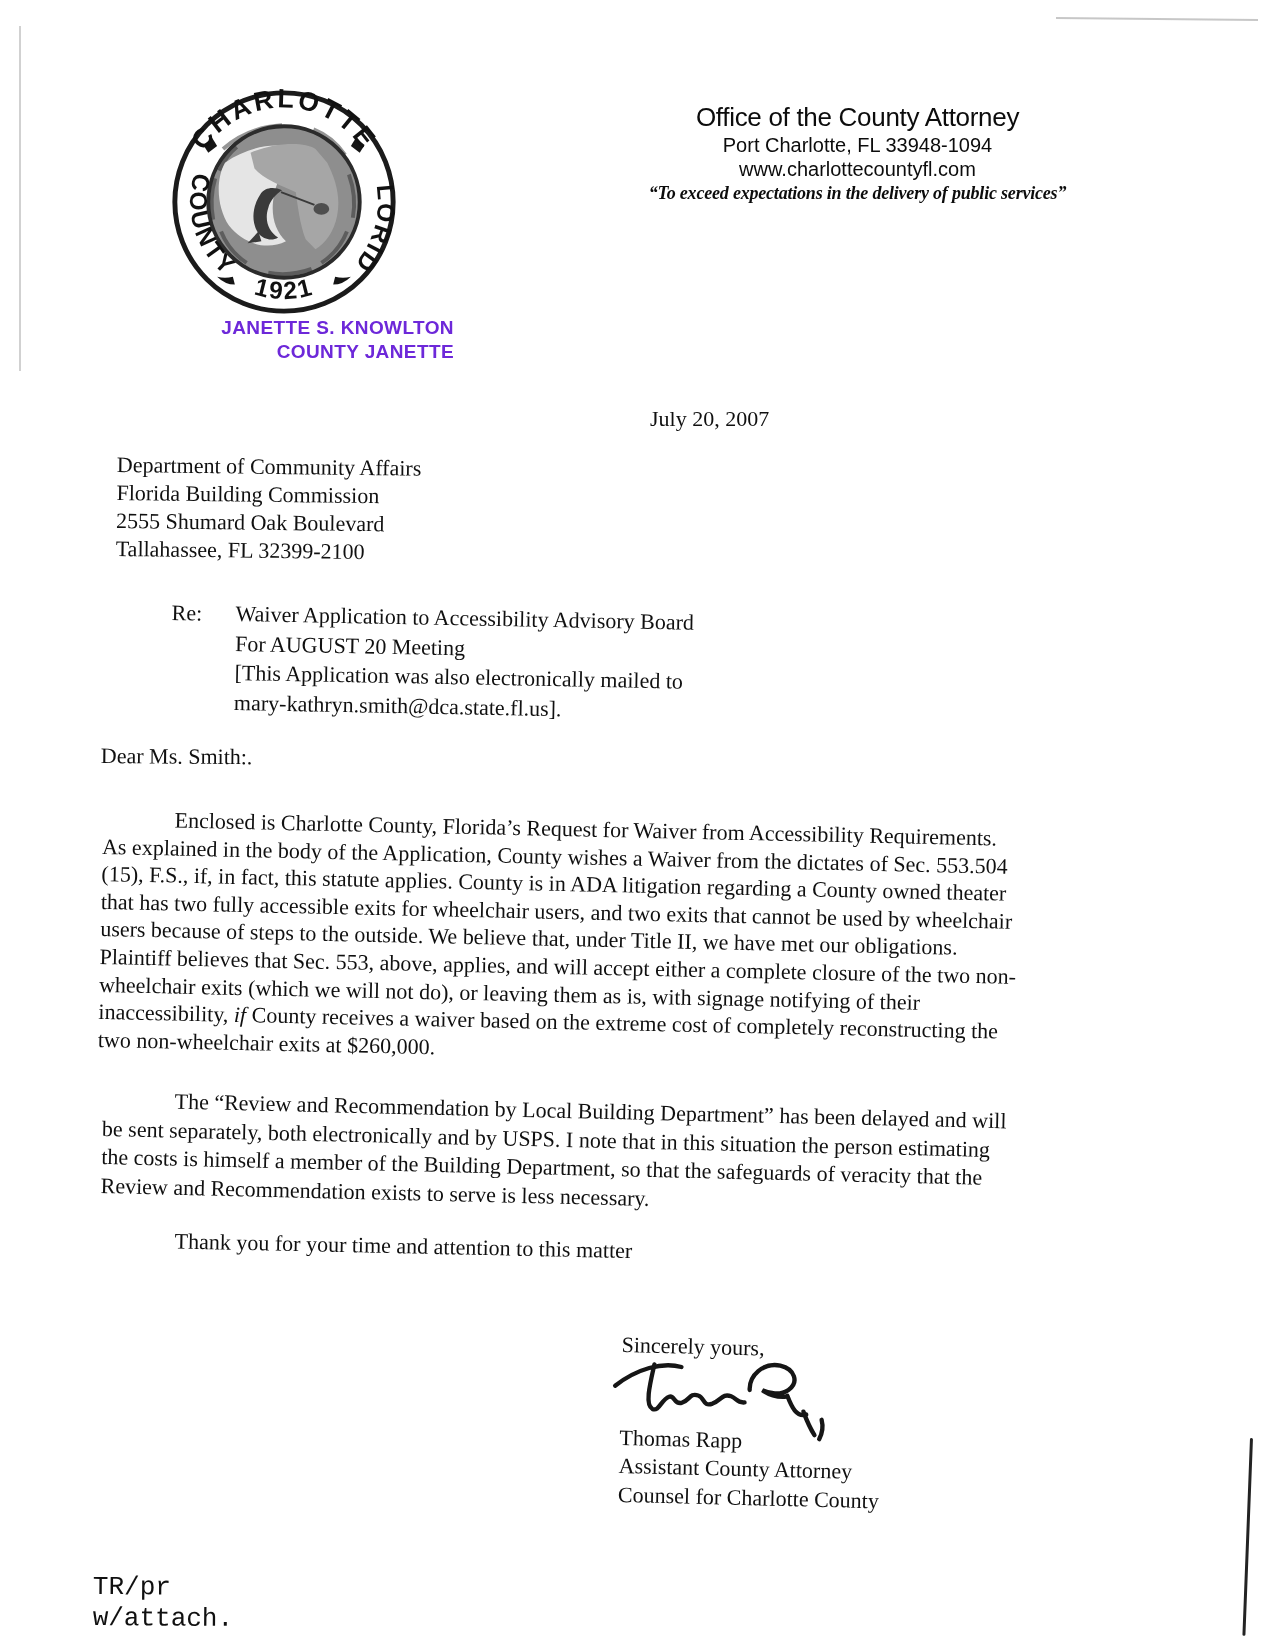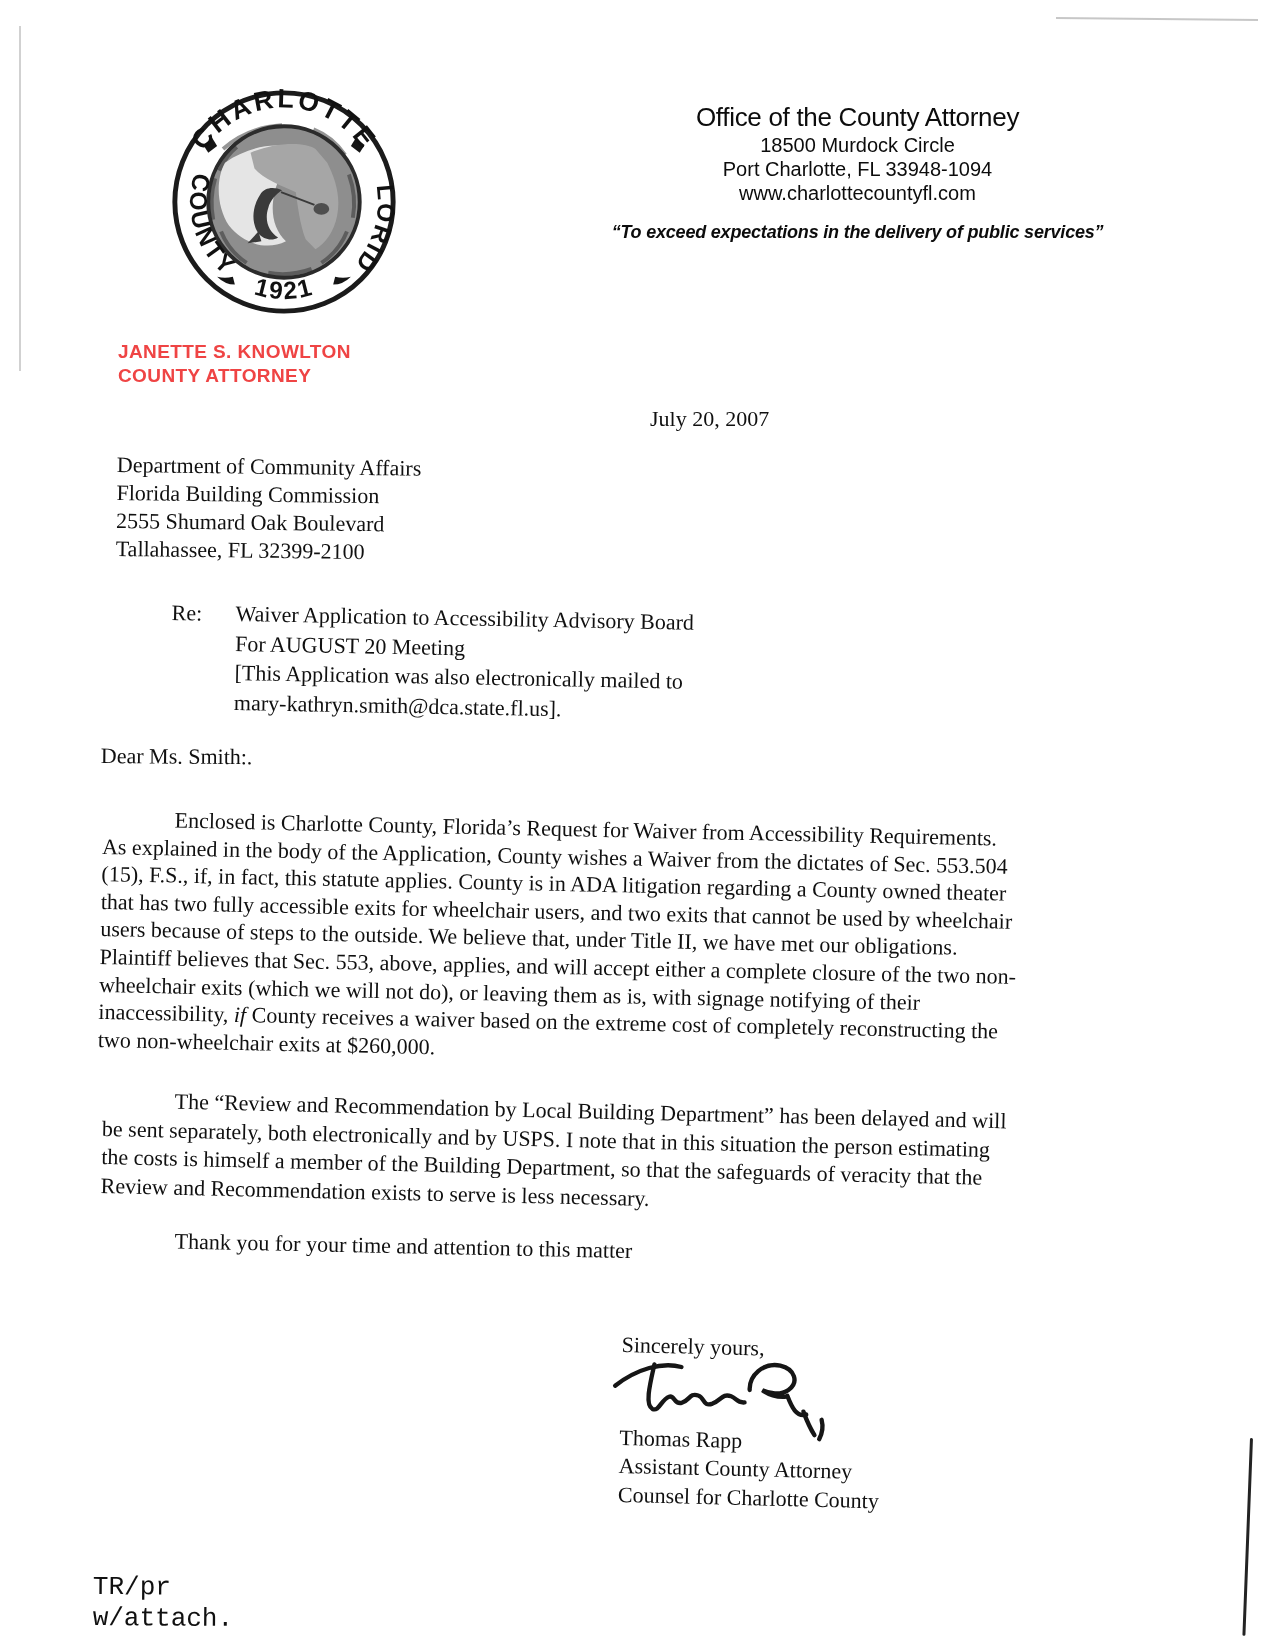--- a/index.html
+++ b/index.html
@@ -8,29 +8,29 @@
     font-family:"Liberation Serif", serif;color:#101010;overflow:hidden;
     margin:0 auto;
   }
   
   .artifact{position:absolute;}
   .art-left{left:19px;top:26px;width:2px;height:345px;background:#c6c6c6;opacity:.8;}
   .art-top{left:1056px;top:18px;width:202px;height:2px;background:#bdbdbd;opacity:.85;transform:rotate(.6deg);}
   .art-right{left:1250px;top:1438px;width:3px;height:198px;background:#232323;transform:rotate(2.2deg);transform-origin:top center;border-radius:2px;}
   
   .seal{position:absolute;left:166px;top:84px;width:236px;height:236px;}
-  .attorney{position:absolute;left:118px;top:340px;width:336px;text-align:left;
-    font-family:"Liberation Sans", sans-serif;font-weight:bold;font-size:19px;line-height:24px;letter-spacing:.4px;color:#ef4444;}
+  .attorney{position:absolute;left:118px;top:316px;width:336px;text-align:right;
+    font-family:"Liberation Sans", sans-serif;font-weight:bold;font-size:19px;line-height:24px;letter-spacing:.4px;color:#6d28d9;}
   .lh{position:absolute;left:575px;top:96px;width:565px;text-align:center;font-family:"Liberation Sans", sans-serif;color:#0c0c0c;}
   .lh-org{font-size:45px;font-weight:bold;letter-spacing:-.5px;line-height:52px;}
   .lh-office{font-size:26px;line-height:30px;margin-top:6px;letter-spacing:-.3px;text-align:center;}
   .lh-addr{font-size:20px;line-height:21px;margin-top:3px;}
   .lh-phone{font-size:20px;line-height:21px;margin-top:2px;}
   .lh-web{font-size:20px;line-height:22px;margin-top:2px;text-align:center;}
-  .lh-tagline{font-family:Liberation Sans, sans-serif;font-size:18px;font-weight:bold;font-style:italic;margin-top:18px;letter-spacing:-.2px;}
+  .lh-tagline{font-family:Liberation Serif, serif;font-size:18px;font-weight:bold;font-style:italic;margin-top:3px;letter-spacing:-.2px;}
   
   .abs{position:absolute;transform-origin:left top;}
   .date{left:650px;top:406px;font-size:22px;}
   .recipient{left:117px;top:451px;font-size:22px;line-height:28px;transform:rotate(.7deg);}
   .re-label{left:172px;top:600px;font-size:22px;transform:rotate(1.1deg);}
   .re-content{left:236px;top:599px;font-size:22px;line-height:29.5px;transform:rotate(1.1deg);white-space:nowrap;}
   .salutation{left:101px;top:743px;font-size:22px;transform:rotate(.5deg);}
   .para{font-size:22px;white-space:nowrap;}
   .p1{left:103px;top:805px;line-height:27.6px;transform:rotate(1.25deg);}
   .p2{left:103px;top:1086px;line-height:28.6px;transform:rotate(1.35deg);}
@@ -100,26 +100,25 @@
         <textPath href="#arcRight" startOffset="50%" text-anchor="middle">FLORIDA</textPath>
       </text>
       <text font-size="25" letter-spacing="2">
         <textPath href="#arcBottom" startOffset="50%" text-anchor="middle">1921</textPath>
       </text>
     </g>
   </svg>
 
   <div class="attorney">
     <div>JANETTE S. KNOWLTON</div>
-    <div>COUNTY ATTORNEY</div>
+    <div>COUNTY JANETTE</div>
   </div>
 
   <div class="lh">
     <div class="lh-office">Office of the County Attorney</div>
-    <div class="lh-addr">18500 Murdock Circle</div>
     <div class="lh-addr">Port Charlotte, FL  33948-1094</div>
     <div class="lh-web">www.charlottecountyfl.com</div>
     <div class="lh-tagline">“To exceed expectations in the delivery of public services”</div>
   </div>
 
   <div class="abs date">July 20, 2007</div>
 
   <div class="abs recipient">
     <div>Department of Community Affairs</div>
     <div>Florida Building Commission</div>

